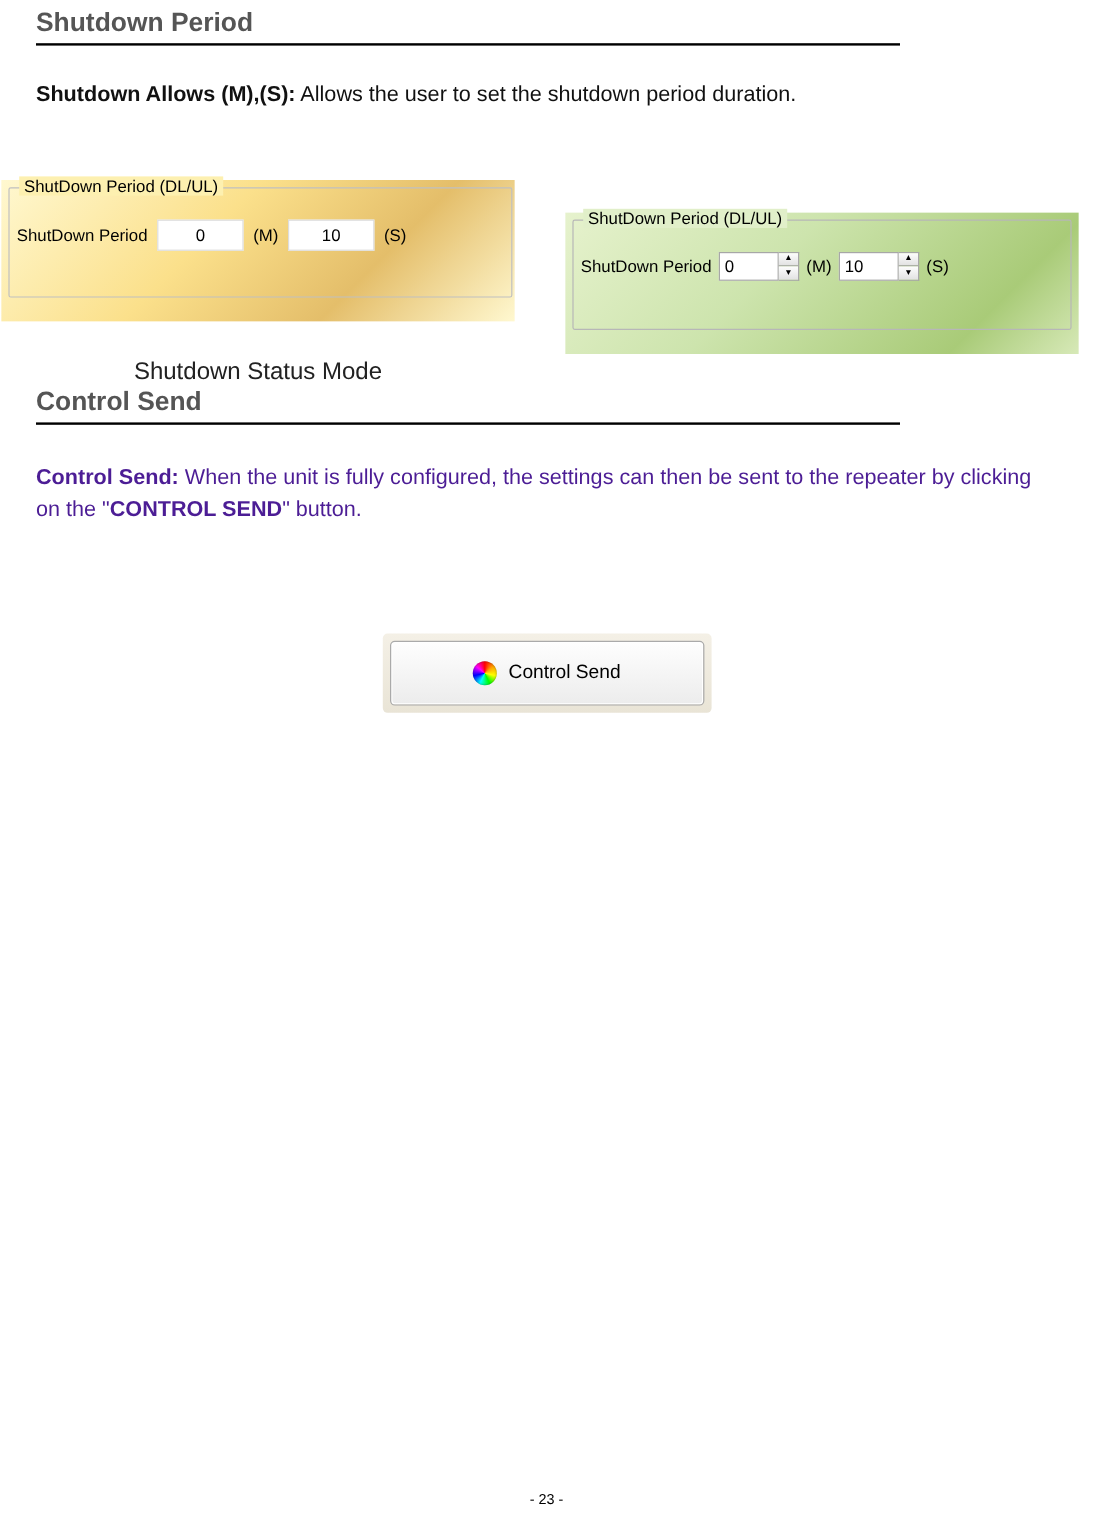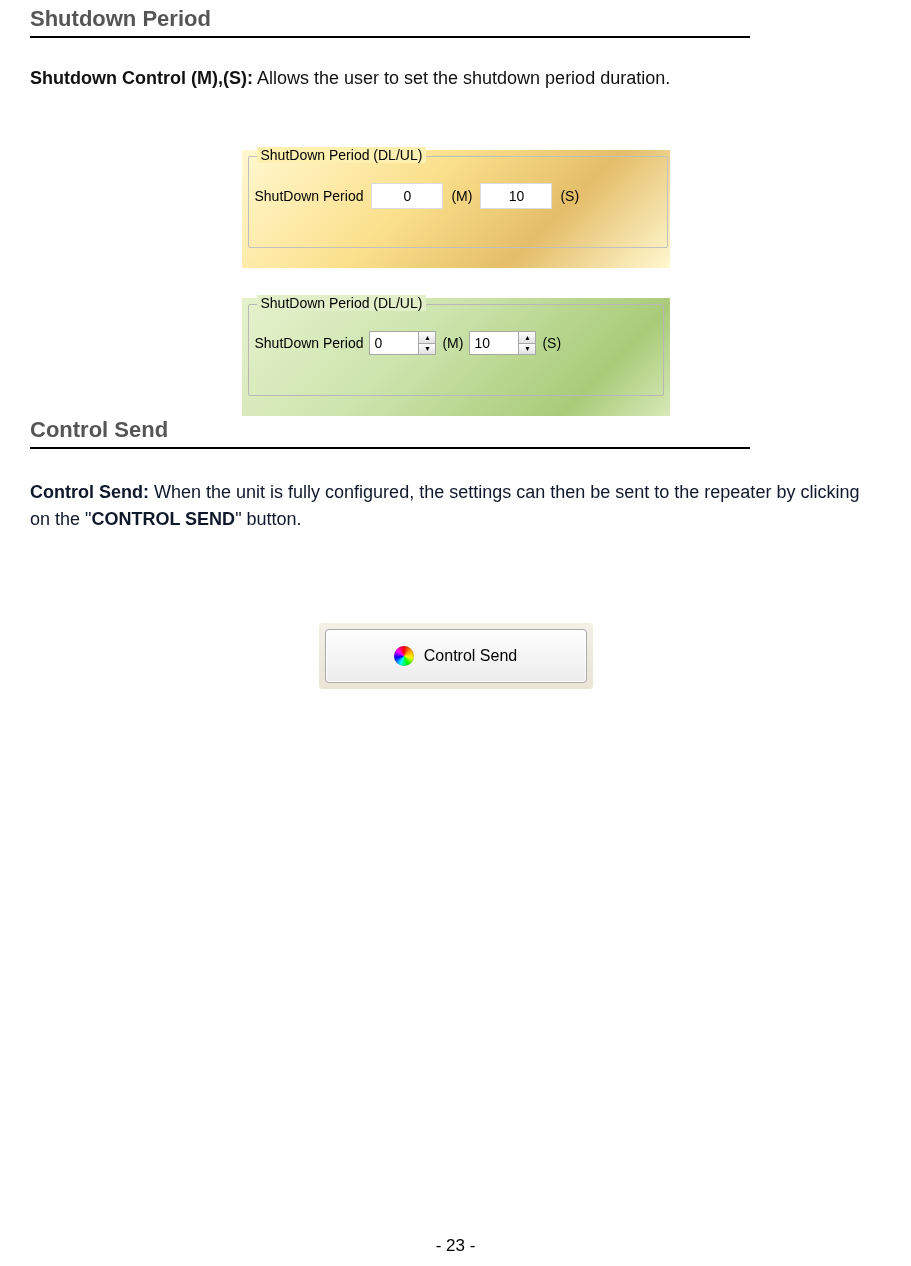--- a/index.html
+++ b/index.html
@@ -25,24 +25,23 @@
   }
   .desc {
     font-size: 18px;
     margin: 0 0 60px 30px;
     color: #111;
   }
   .desc b { font-weight: bold; }
 
   .figs-row {
     display: flex;
-    gap: 28px;
+    gap: 40px;
     margin: 0 0 0 0;
     align-items: center;
-    flex-direction: column;
   }
   .fig-col { display:flex; flex-direction:column; align-items:center; }
   .fig-caption {
     font-size: 20px;
     color: #222;
     margin-top: 30px;
   }
 
   
   .status-fig {
@@ -151,21 +150,21 @@
     line-height: 1;
     cursor: pointer;
   }
   .spin .btns button:first-child { border-bottom: 1px solid #a7a7a7; }
 
   .section2 { }
 
   .cs-desc {
     font-size: 18px;
     margin: 30px 30px 0 30px;
-    color: #0f172a;
+    color: #4c1d95;
     line-height: 1.5;
   }
 
   
   .cs-btn-wrap {
     display:flex; justify-content:center; margin-top:90px;
   }
   .cs-btn-frame {
     background: linear-gradient(#f4f0e6, #e9e4d6);
     padding: 6px;
@@ -192,50 +191,51 @@
     border-radius: 50%;
     background: conic-gradient(red, orange, yellow, lime, cyan, blue, magenta, red);
     box-shadow: inset 0 0 2px rgba(0,0,0,.4);
   }
 
   .page-num {
     position:absolute;
     bottom: 10px;
     left: 0; right: 0;
     text-align:center;
-    font-size: 17px;
+    font-size: 12px;
     color:#000;
   }
 </style>
 </head>
 <body>
 
 <div style="height:6px"></div>
 <div class="section-title">Shutdown Period</div>
 <hr class="hr-line">
 
 <p class="desc">
-  <b>Shutdown Control (M),(S):</b><span> Allows the user to set the shutdown period duration.</span>
+  <b>Shutdown Allows (M),(S):</b><span> Allows the user to set the shutdown period duration.</span>
 </p>
 
 <div class="figs-row">
 
   <div class="fig-col">
     <div class="status-fig">
       <div class="gb">
         <span class="gb-legend">ShutDown Period (DL/UL)</span>
         <div class="gb-row">
           <span>ShutDown Period</span>
           <span class="val-box">0</span>
           <span>(M)</span>
           <span class="val-box">10</span>
           <span>(S)</span>
         </div>
       </div>
     </div>
+    <div class="fig-caption">Shutdown Status Mode</div>
   </div>
 
   <div class="fig-col">
     <div class="ctrl-fig">
       <div class="gb2">
         <span class="gb2-legend">ShutDown Period (DL/UL)</span>
         <div class="gb-row">
           <span>ShutDown Period</span>
           <span class="spin">
             <input value="0" style="">

